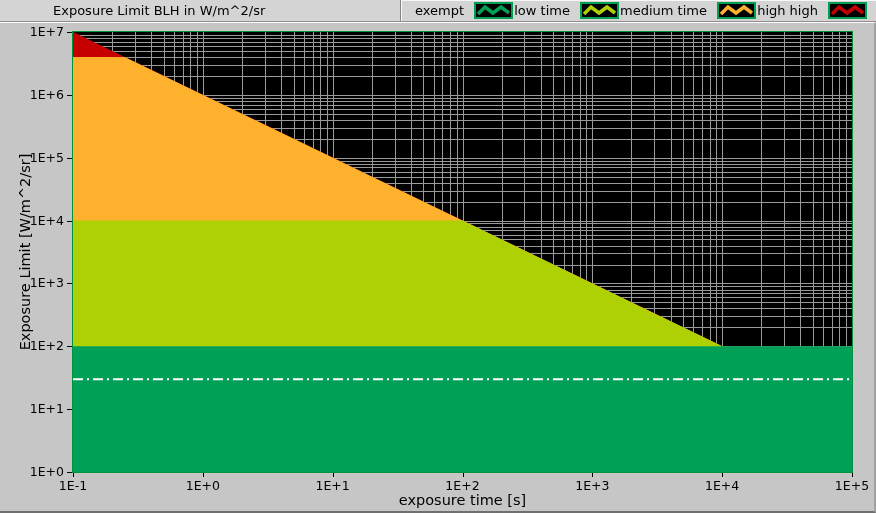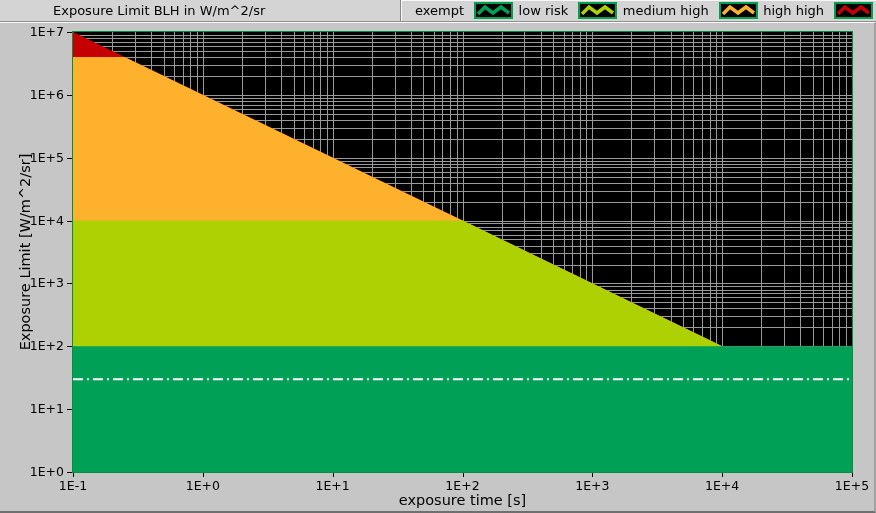--- a/index.html
+++ b/index.html
@@ -14,21 +14,21 @@
     background:#d4d4d4; box-sizing:border-box;
     border-bottom:1px solid #8f8f8f;
   }
   .chart-title {
     position:absolute; left:5px; top:3px;
     font-size:13px; white-space:nowrap;margin-left:48px;
   }
   .legend {
     position:absolute; left:400px; top:0; bottom:0; right:0;
     display:flex; align-items:center; justify-content:space-between;
-    padding:0 3px 0 14px; box-sizing:border-box;
+    padding:0 9px 0 14px; box-sizing:border-box;
     border-left:1px solid #858585;
     box-shadow: inset 1px 1px 0 #f6f6f6;
   }
   .legend-item { display:flex; align-items:center; gap:10px; }
   .legend-label { font-size:13px; white-space:nowrap; }
   .legend-icon { display:block; }
   .chart-panel {
     position:absolute; top:22px; left:0; right:0; bottom:0;
     background:#c6c6c6; box-sizing:border-box;
     border-top:1px solid #fbfbfb;
@@ -45,28 +45,28 @@
     <div class="chart-title">Exposure Limit BLH in W/m^2/sr</div>
     <div class="legend" id="legend">
         <div class="legend-item">
           <span class="legend-label">exempt</span>
           <svg width="39" height="17" class="legend-icon">
             <rect x="1" y="1" width="37" height="15" fill="#000000" stroke="#00a050" stroke-width="2"></rect>
             <polyline points="4,12 11,5 19,11 27,5 35,11" fill="none" stroke="#00a156" stroke-width="3.5"></polyline>
           </svg>
         </div>
         <div class="legend-item">
-          <span class="legend-label">low risk</span>
+          <span class="legend-label">low time</span>
           <svg width="39" height="17" class="legend-icon">
             <rect x="1" y="1" width="37" height="15" fill="#000000" stroke="#00a050" stroke-width="2"></rect>
             <polyline points="4,12 11,5 19,11 27,5 35,11" fill="none" stroke="#aed104" stroke-width="3.5"></polyline>
           </svg>
         </div>
         <div class="legend-item">
-          <span class="legend-label">medium high</span>
+          <span class="legend-label">medium time</span>
           <svg width="39" height="17" class="legend-icon">
             <rect x="1" y="1" width="37" height="15" fill="#000000" stroke="#00a050" stroke-width="2"></rect>
             <polyline points="4,12 11,5 19,11 27,5 35,11" fill="none" stroke="#fdb12c" stroke-width="3.5"></polyline>
           </svg>
         </div>
         <div class="legend-item">
           <span class="legend-label">high high</span>
           <svg width="39" height="17" class="legend-icon">
             <rect x="1" y="1" width="37" height="15" fill="#000000" stroke="#00a050" stroke-width="2"></rect>
             <polyline points="4,12 11,5 19,11 27,5 35,11" fill="none" stroke="#c60000" stroke-width="3.5"></polyline>

